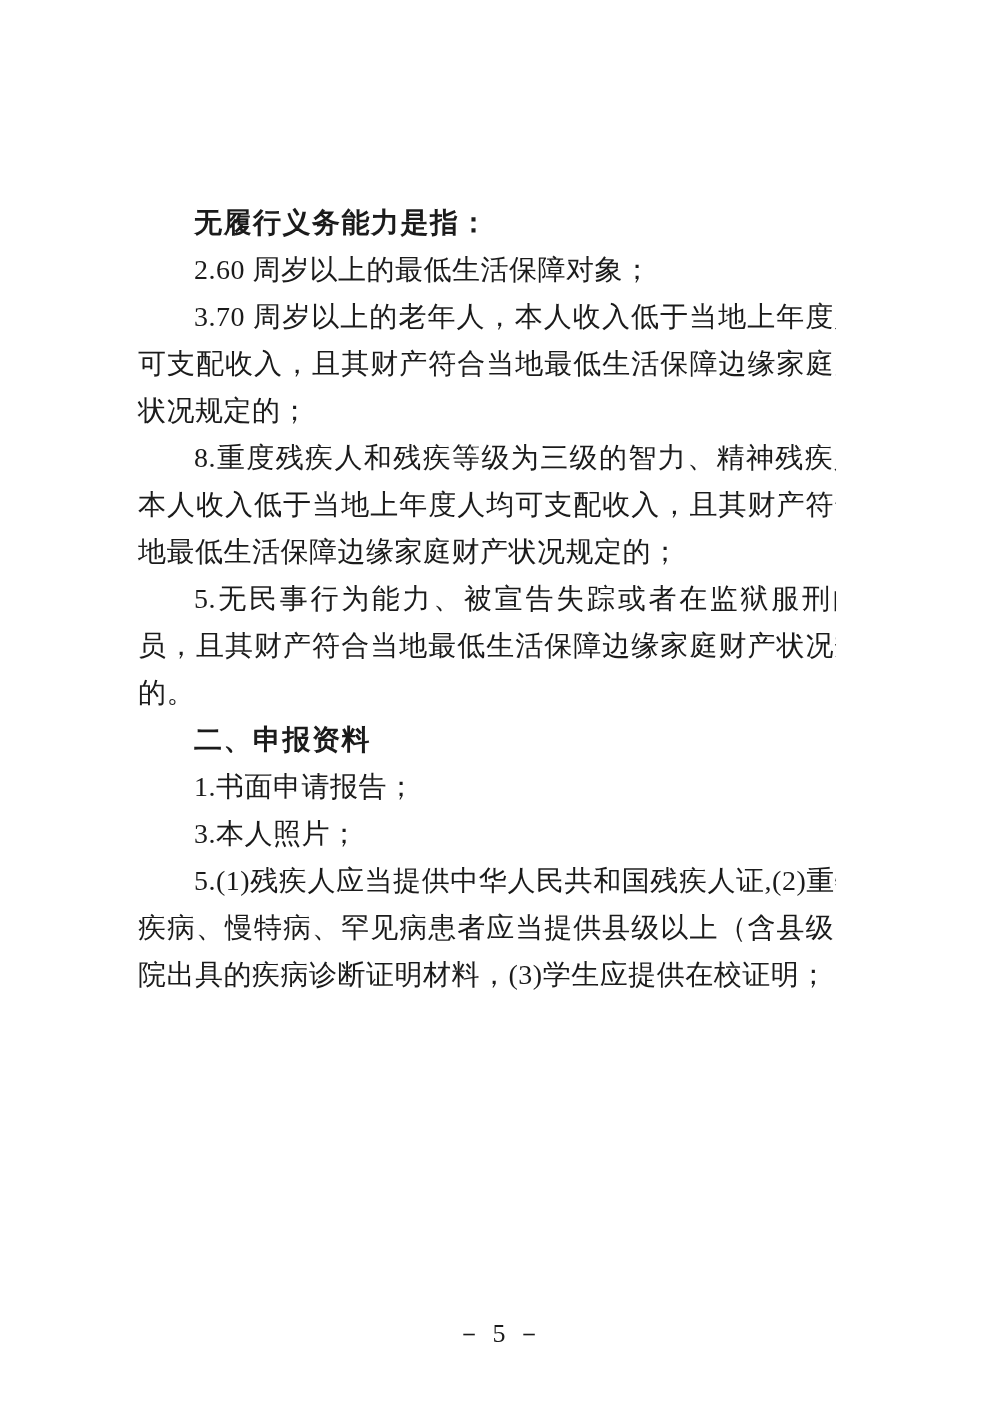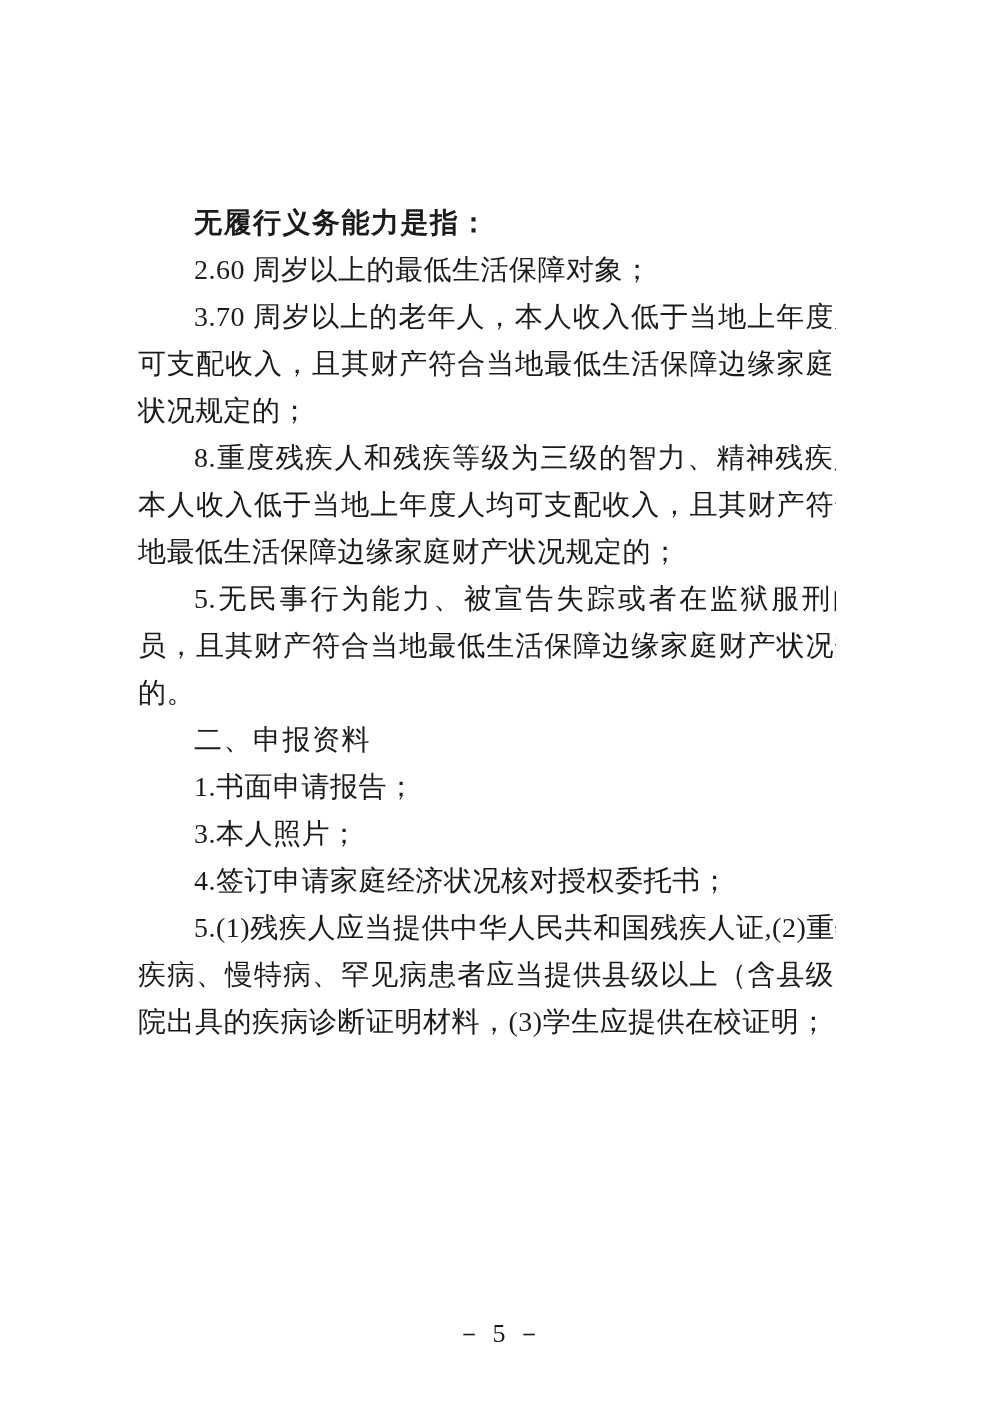--- a/index.html
+++ b/index.html
@@ -32,21 +32,21 @@
     text-indent: 2em;
     letter-spacing: 0.5px;
     word-break: break-all;
   }
   .para.heading-kai {
     font-weight: bold;
     letter-spacing: 1.5px;
     font-family: "Liberation Serif", "DejaVu Serif", serif;
   }
   .para.heading-hei {
-    font-weight: normal;
+    font-weight: bold;
     letter-spacing: 1.5px;
     font-family: "Liberation Sans", "DejaVu Sans", sans-serif;
   }
   .footer {
     position: absolute;
     left: 0;
     top: 1300px;
     width: 1000px;
     text-align: center;
     font-size: 26px;
@@ -61,19 +61,18 @@
 
   <div class="content">
     <p class="para heading-kai">无履行义务能力是指：</p>
     <p class="para">2.60 周岁以上的最低生活保障对象；</p>
     <p class="para">3.70 周岁以上的老年人，本人收入低于当地上年度人均可支配收入，且其财产符合当地最低生活保障边缘家庭财产状况规定的；</p>
     <p class="para">8.重度残疾人和残疾等级为三级的智力、精神残疾人，本人收入低于当地上年度人均可支配收入，且其财产符合当地最低生活保障边缘家庭财产状况规定的；</p>
     <p class="para">5.无民事行为能力、被宣告失踪或者在监狱服刑的人员，且其财产符合当地最低生活保障边缘家庭财产状况规定的。</p>
     <p class="para heading-hei">二、申报资料</p>
     <p class="para">1.书面申请报告；</p>
     <p class="para">3.本人照片；</p>
-    <p class="para">4.签订申请家庭经济状况核对授权委托书；</p>
     <p class="para">5.(1)残疾人应当提供中华人民共和国残疾人证,(2)重特大疾病、慢特病、罕见病患者应当提供县级以上（含县级）医院出具的疾病诊断证明材料，(3)学生应提供在校证明；</p>
   </div>
 
   <div class="footer">－ 5 －</div>
 
 </div>
 
 </body></html>

